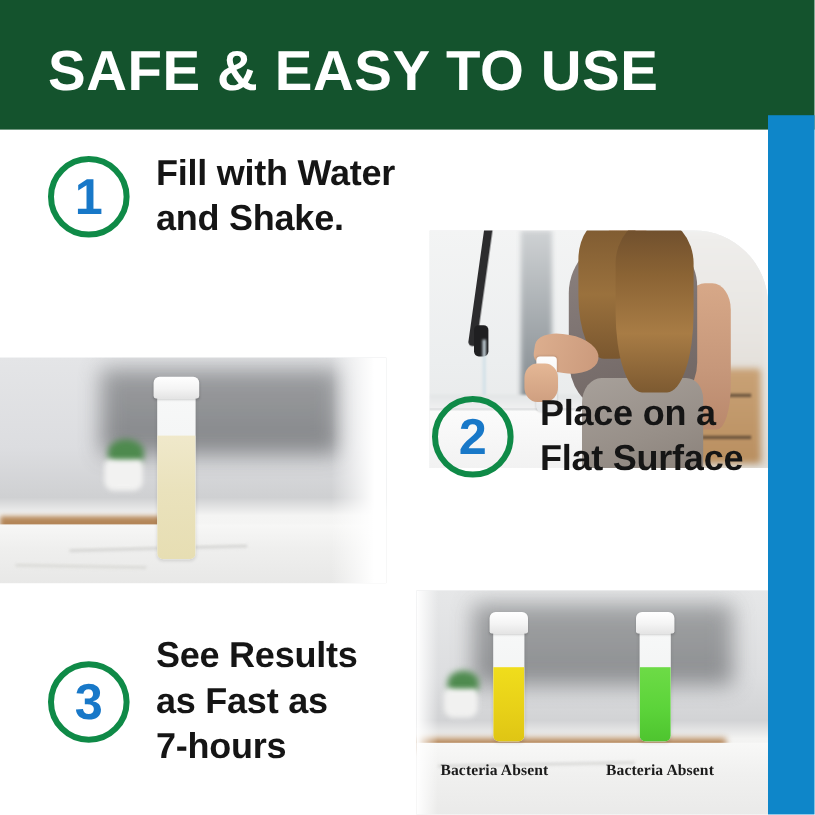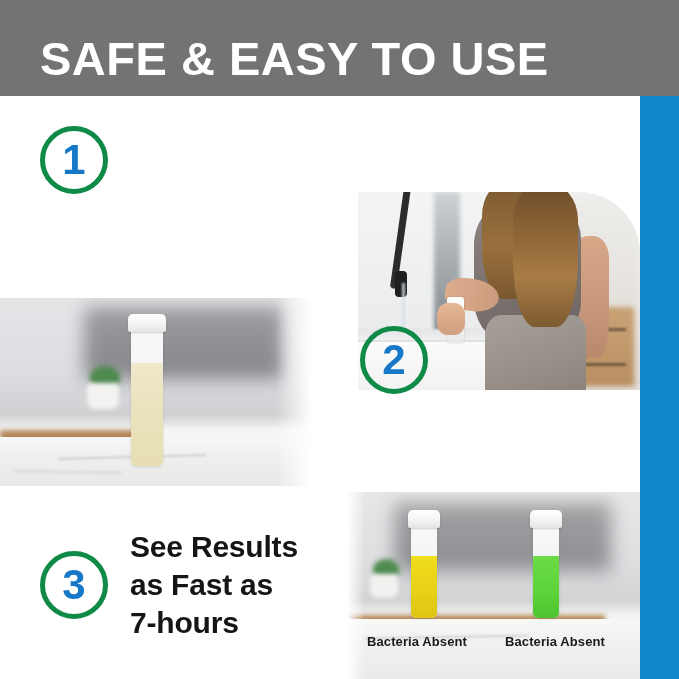--- a/index.html
+++ b/index.html
@@ -13,22 +13,22 @@
     width:679px;
     height:679px;
     overflow:hidden;
     background:#ffffff;
   }
 
   
   .header{
     position:absolute;
     left:0; top:0;
-    width:679px; height:96px;
-    background:#737373;
+    width:679px; height:108px;
+    background:#14532d;
     overflow:hidden;
   }
   .header-title{
     position:absolute;
     left:40px; top:33px;
     font-size:47px;
     line-height:52px;
     font-weight:bold;
     letter-spacing:0.5px;
     color:#ffffff;
@@ -314,21 +314,21 @@
     background:linear-gradient(180deg,#6ddb46 0%,#5cd43a 55%,#4ec42f 100%);
   }
   .p3-caption{
     position:absolute;
     top:142px;
     font-size:13px;
     font-weight:bold;
     color:#1b1b1b;
     letter-spacing:.1px;
     white-space:nowrap;
-    font-family:Liberation Sans, sans-serif;
+    font-family:Liberation Serif, serif;
   }
   .cap-a{left:20px;}
   .cap-b{left:158px;}
   .p3-fade{
     position:absolute;left:0;top:0;width:18px;height:100%;
     background:linear-gradient(90deg,#ffffff 0%,rgba(255,255,255,0) 100%);
   }
 </style>
 </head>
 <body>
@@ -338,20 +338,22 @@
   <div class="header">
     <div class="header-title">SAFE &amp; EASY TO USE</div>
   </div>
 
   <div class="right-rail"></div>
 
   <div class="row row-1">
 
     <div class="step" style="left:40px; top:30px;">
       <div class="badge">1</div>
+      <div class="step-text">Fill with Water
+and Shake.</div>
     </div>
 
     <div class="photo photo-1">
       <div class="p1-wall"></div>
       <div class="p1-cabfield"></div>
       <div class="p1-wood"></div>
       <div class="p1-wood-line" style="bottom:30%;"></div>
       <div class="p1-wood-line" style="bottom:12%;"></div>
       <div class="p1-doorframe"></div>
       <div class="p1-faucet"></div>
@@ -386,20 +388,22 @@
         <div class="vial-tube">
           <div class="vial-liquid"></div>
         </div>
         <div class="vial-cap"></div>
       </div>
       <div class="p2-fade"></div>
     </div>
 
     <div class="step" style="left:360px; top:28px;">
       <div class="badge">2</div>
+      <div class="step-text">Place on a
+Flat Surface</div>
     </div>
   </div>
 
   <div class="row row-3">
 
     <div class="step" style="left:40px; top:38px;">
       <div class="badge">3</div>
       <div class="step-text">See Results
 as Fast as
 7-hours</div>

